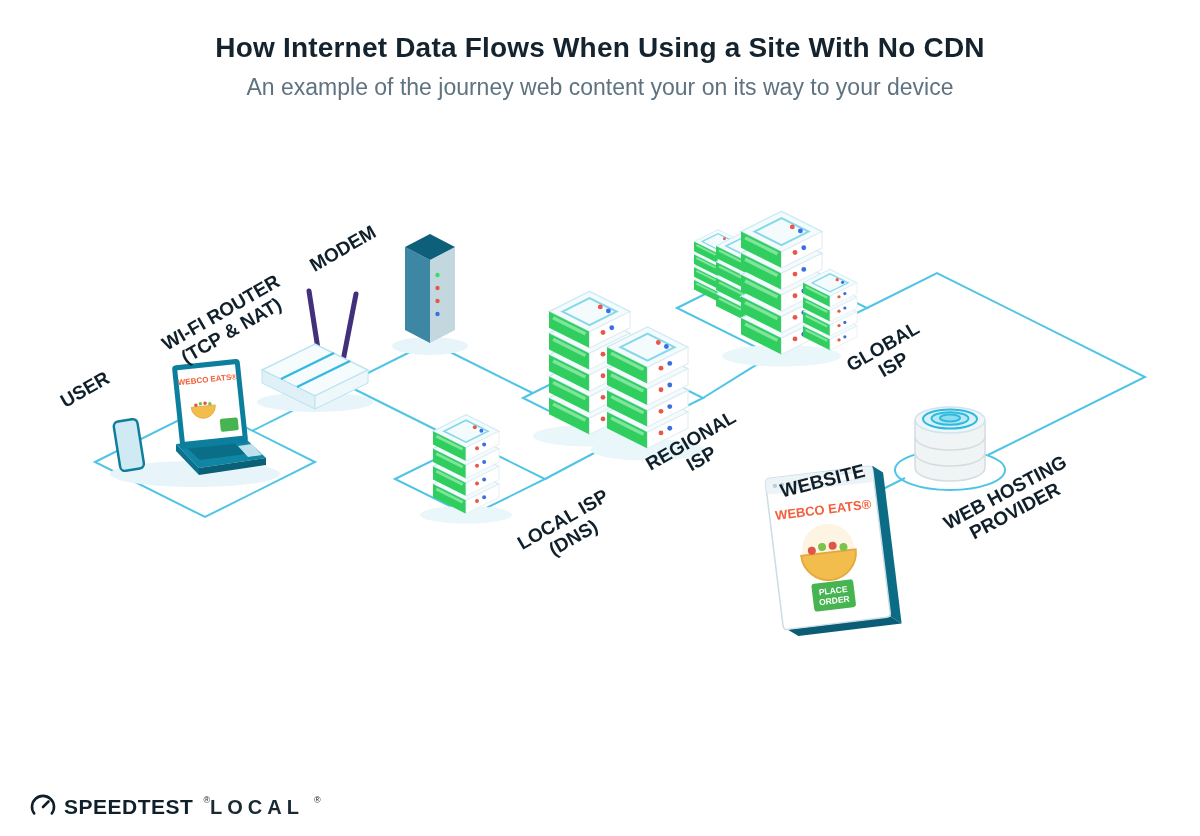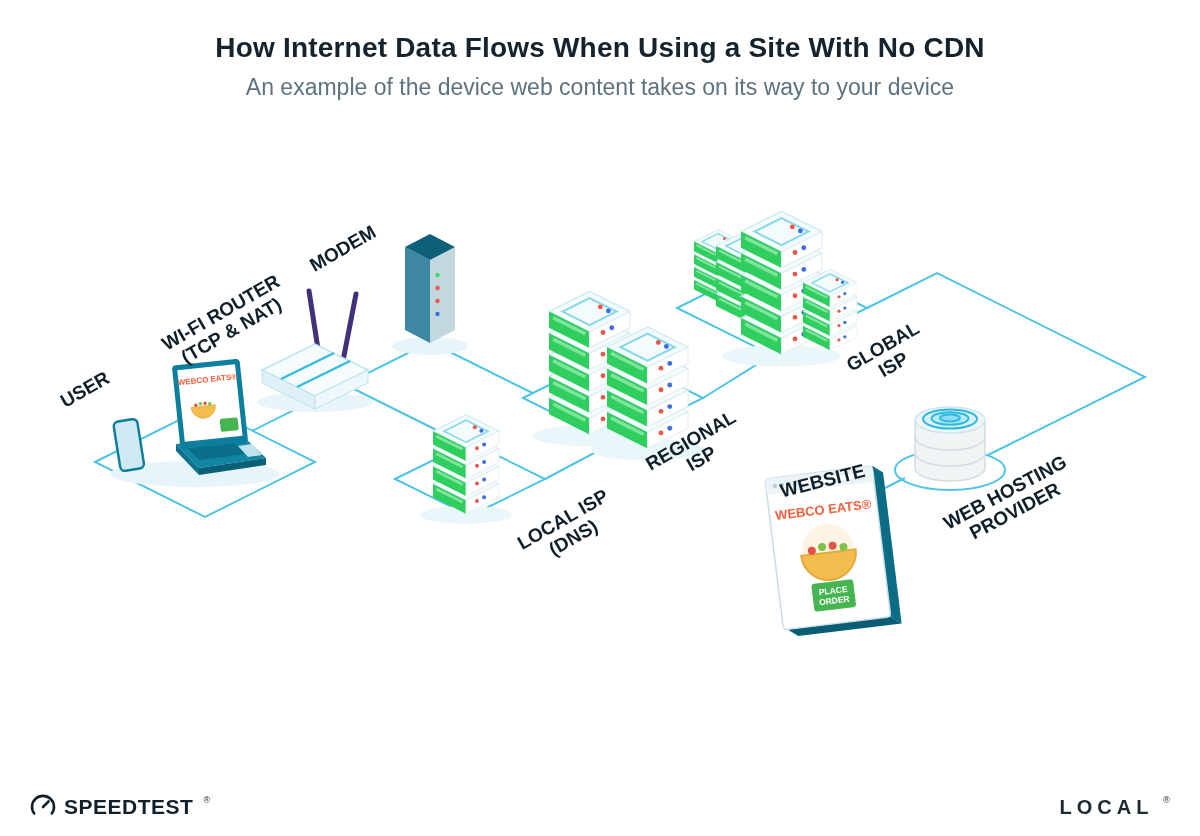--- a/index.html
+++ b/index.html
@@ -33,38 +33,38 @@
     font-weight: normal;
     color: #5e7280;
   }
   svg.diagram { position: absolute; left: 0; top: 0; z-index: 1; }
   svg text { font-family: "Liberation Sans", sans-serif; }
   .footer {
     position: absolute;
     bottom: 16px; left: 0;
     width: 100%;
     display: flex;
-    justify-content: space-between;
+    justify-content: flex-start;
     align-items: center;
     padding: 0 30px;
     z-index: 3;
   }
   .brand { display: flex; align-items: center; gap: 8px; color: #10202b; }
   .st-word { font-size: 21px; font-weight: bold; letter-spacing: 0.5px; color: #10202b; }
   .ookla-word { font-size: 20px; font-weight: 600; letter-spacing: 5px; color: #1a2a33; }
   .tm { font-size: 9px; margin-left: 2px; position: relative; top: -7px; color: #10202b; }
 </style>
 </head>
 <body>
 
 <div class="page">
 
   <div class="header">
     <h1>How Internet Data Flows When Using a Site With No CDN</h1>
-    <p>An example of the device web content takes on its way to your device</p>
+    <p>An example of the journey web content your on its way to your device</p>
   </div>
 
   <svg class="diagram" width="1200" height="836" viewBox="0 0 1200 836" xmlns="http://www.w3.org/2000/svg" xmlns:xlink="http://www.w3.org/1999/xlink">
 
     <defs>
       <g id="srv-slab">
         <polygon points="0,0 30,-15 60,0 30,15" fill="#f4fbfd" stroke="#cdebf4" stroke-width="1"></polygon>
         <polygon points="0,0 30,15 30,27 0,12" fill="#2fce5f"></polygon>
         <path d="M3,4.5 L27,16.5" stroke="#7fe49c" stroke-width="2.5"></path>
         <polygon points="30,15 60,0 60,12 30,27" fill="#ffffff" stroke="#e2edf1" stroke-width="0.8"></polygon>

